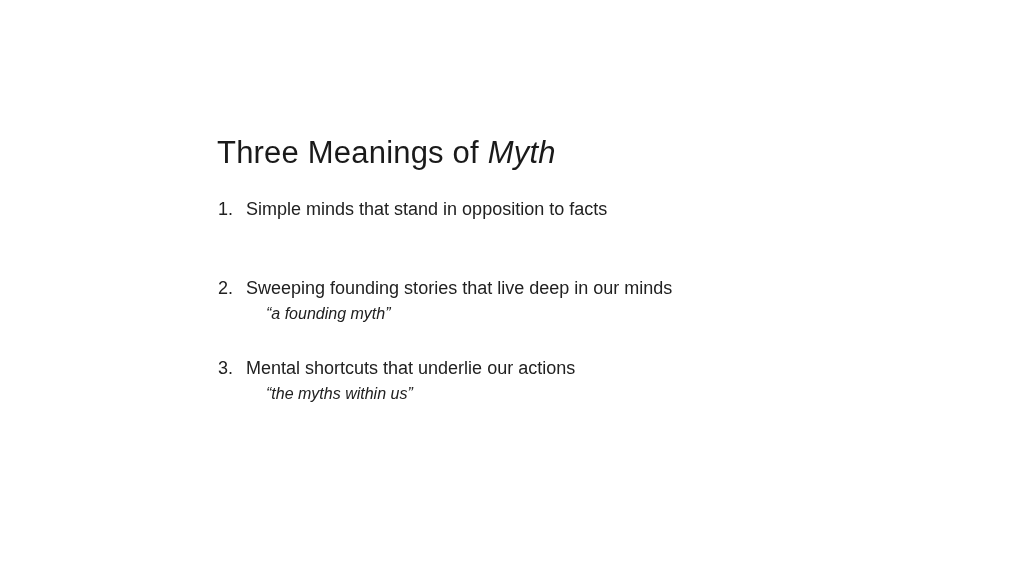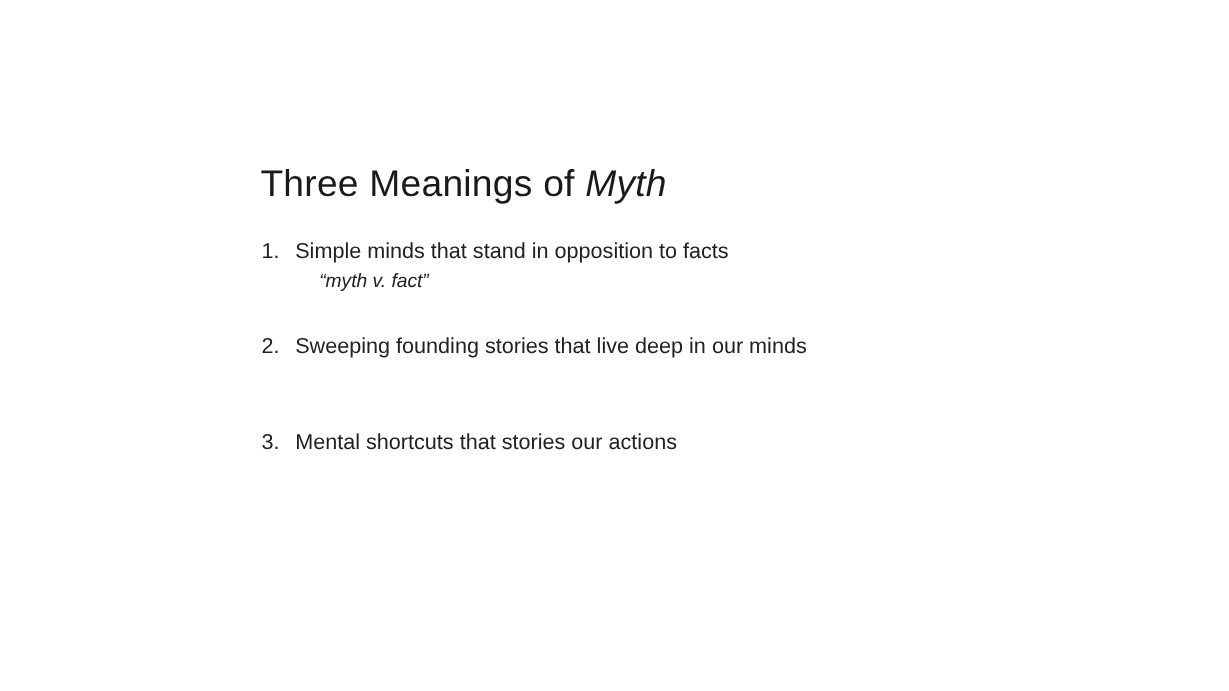--- a/index.html
+++ b/index.html
@@ -69,30 +69,31 @@
 
 <div class="slide">
 
   <h1 class="title"><span>Three Meanings of </span><em>Myth</em></h1>
 
   <div class="item item-1">
     <div class="item-row">
       <span class="item-num">1.</span>
       <span class="item-text">Simple minds that stand in opposition to facts</span>
     </div>
-    <div class="item-quote">“myth v. fact”</div>
   </div>
 
   <div class="item item-2">
     <div class="item-row">
       <span class="item-num">2.</span>
       <span class="item-text">Sweeping founding stories that live deep in our minds</span>
     </div>
+    <div class="item-quote">“a founding myth”</div>
   </div>
 
   <div class="item item-3">
     <div class="item-row">
       <span class="item-num">3.</span>
-      <span class="item-text">Mental shortcuts that stories our actions</span>
+      <span class="item-text">Mental shortcuts that underlie our actions</span>
     </div>
+    <div class="item-quote">“the myths within us”</div>
   </div>
 
 </div>
 
 </body></html>

